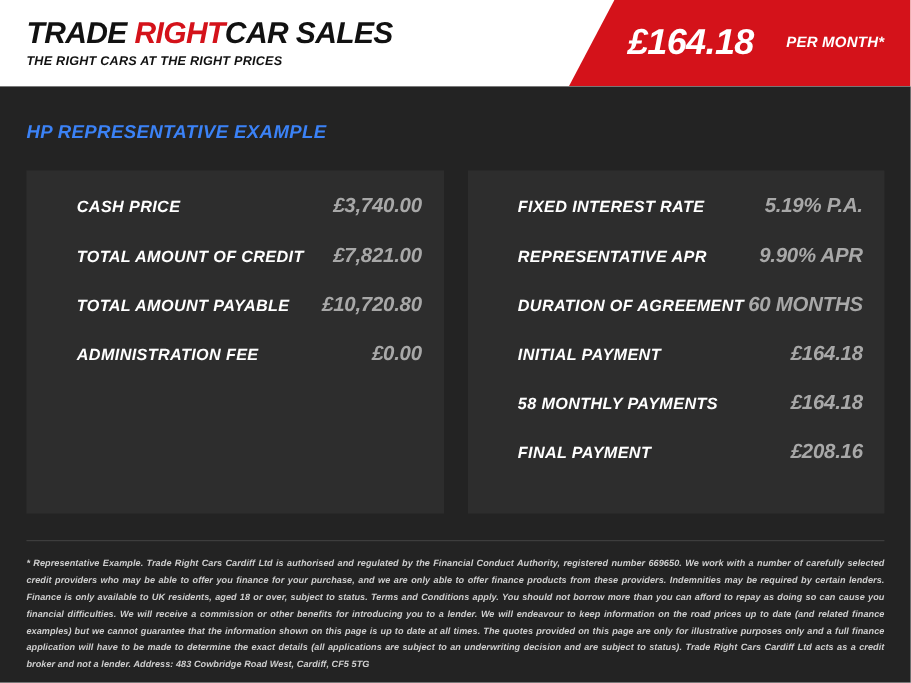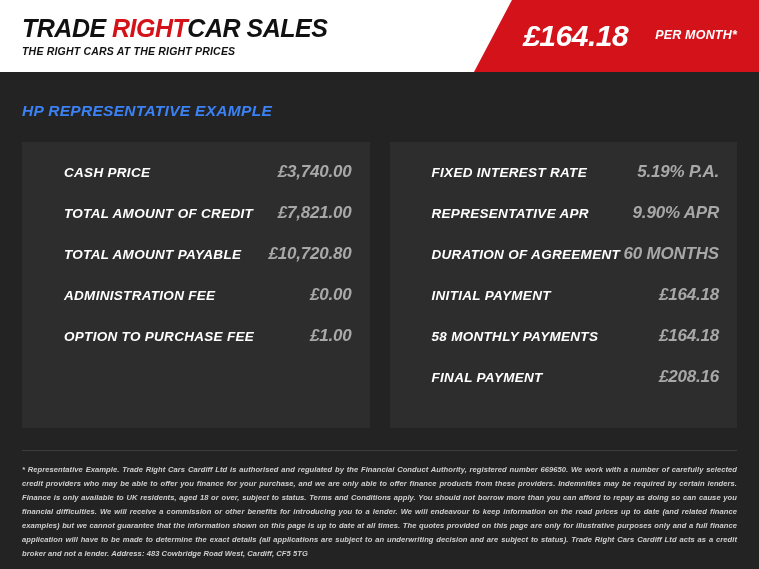--- a/index.html
+++ b/index.html
@@ -191,24 +191,20 @@
         <span class="row-value">£7,821.00</span>
       </div>
       <div class="row">
         <span class="row-label">TOTAL AMOUNT PAYABLE</span>
         <span class="row-value">£10,720.80</span>
       </div>
       <div class="row">
         <span class="row-label">ADMINISTRATION FEE</span>
         <span class="row-value">£0.00</span>
       </div>
-      <div class="row">
-        <span class="row-label">OPTION TO PURCHASE FEE</span>
-        <span class="row-value">£1.00</span>
-      </div>
     </div>
 
     <div class="panel right">
       <div class="row">
         <span class="row-label">FIXED INTEREST RATE</span>
         <span class="row-value">5.19% P.A.</span>
       </div>
       <div class="row">
         <span class="row-label">REPRESENTATIVE APR</span>
         <span class="row-value">9.90% APR</span>

